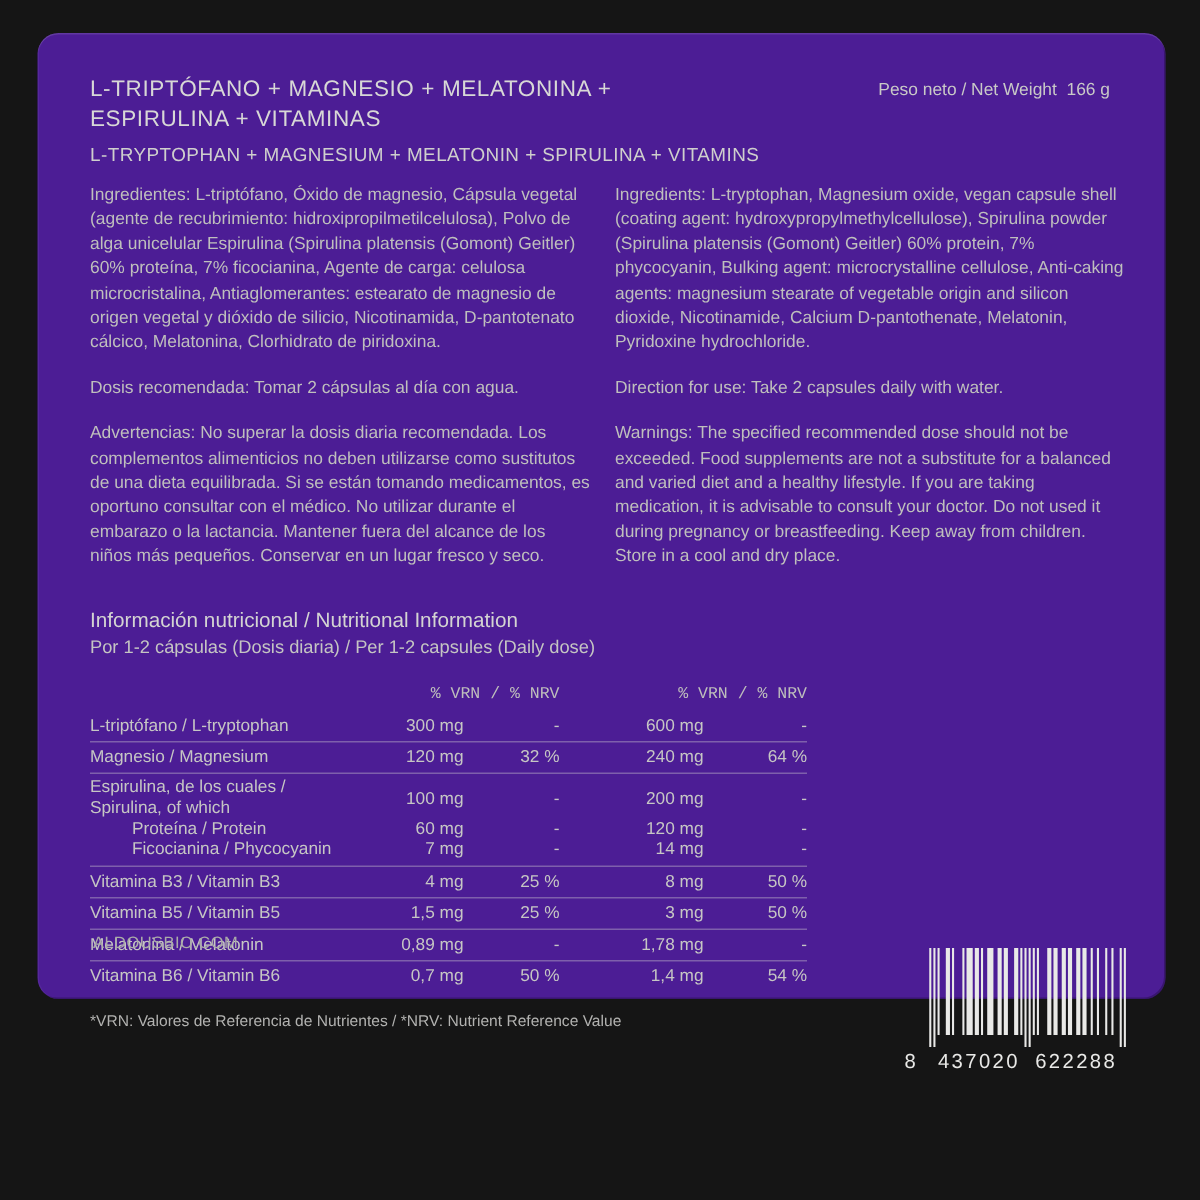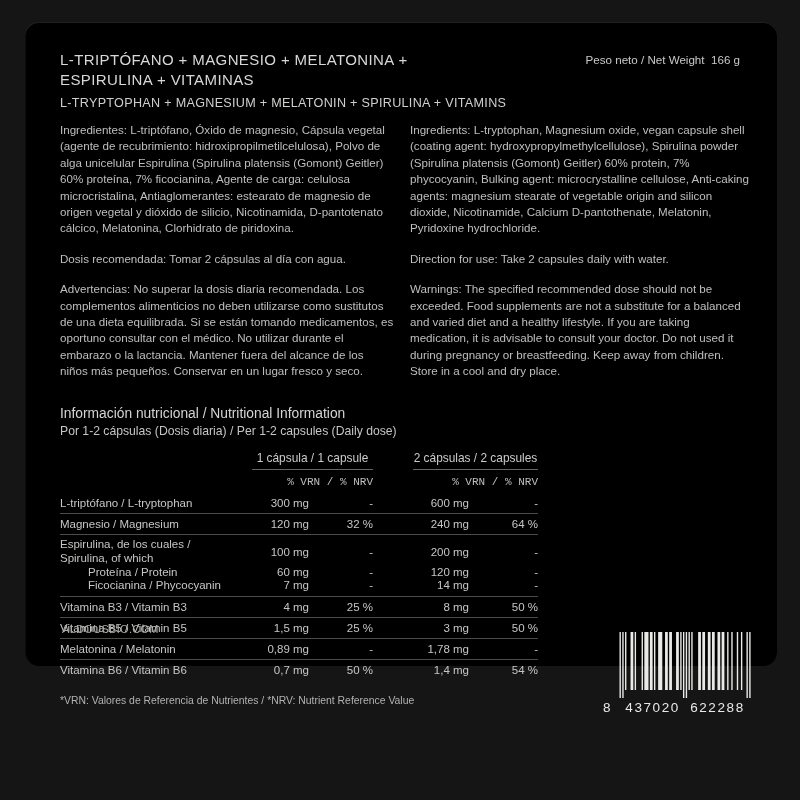--- a/index.html
+++ b/index.html
@@ -4,21 +4,21 @@
 <style>
   * { margin:0; padding:0; box-sizing:border-box; }
   html,body { width:800px; height:800px; overflow:hidden; }
   body {
     background:#151515;
     font-family:"Liberation Sans", sans-serif;
     -webkit-font-smoothing:antialiased;
   }
   .label-panel {
     position:absolute; left:25px; top:22px; width:752px; height:644px;
-    background:#000000; border-radius:14px;
+    background:#4c1d95; border-radius:14px;
     box-shadow: inset 0 1px 0 rgba(255,255,255,.12), inset 1px 0 0 rgba(255,255,255,.05),
                 inset -1px -1px 0 rgba(0,0,0,.25);
     color:#c1c1bf;
   }
   
   .hdr { position:absolute; left:35px; top:28px; right:37px; }
   .title-es {
     font-size:15px; font-weight:400; letter-spacing:.4px; line-height:20px;
     color:#d8d8d6; white-space:pre-line; text-transform:uppercase;
   }
@@ -93,26 +93,20 @@
       <p>Direction for use: Take 2 capsules daily with water.</p>
       <p>Warnings: The specified recommended dose should not be exceeded. Food supplements are not a substitute for a balanced and varied diet and a healthy lifestyle. If you are taking medication, it is advisable to consult your doctor. Do not used it during pregnancy or breastfeeding. Keep away from children. Store in a cool and dry place.</p>
     </div>
   </div>
 
   <div class="nutrition">
     <div class="n-title">Información nutricional / Nutritional Information</div>
     <div class="n-dose">Por 1-2 cápsulas (Dosis diaria) / Per 1-2 capsules (Daily dose)</div>
 
     <div class="n-table">
-      <div class="ghead">
-        <div></div>
-        <div class="gcell">1 cápsula / 1 capsule</div>
-        <div></div>
-        <div class="gcell">2 cápsulas / 2 capsules</div>
-      </div>
       <div class="subhead">
         <div></div>
         <div class="nrv">% VRN / % NRV</div>
         <div></div>
         <div class="nrv">% VRN / % NRV</div>
       </div>
       <div class="t-body">
           <div class="trow">
             <div class="c-l">L-triptófano / L-tryptophan</div>
             <div class="c-a1">300 mg</div>

